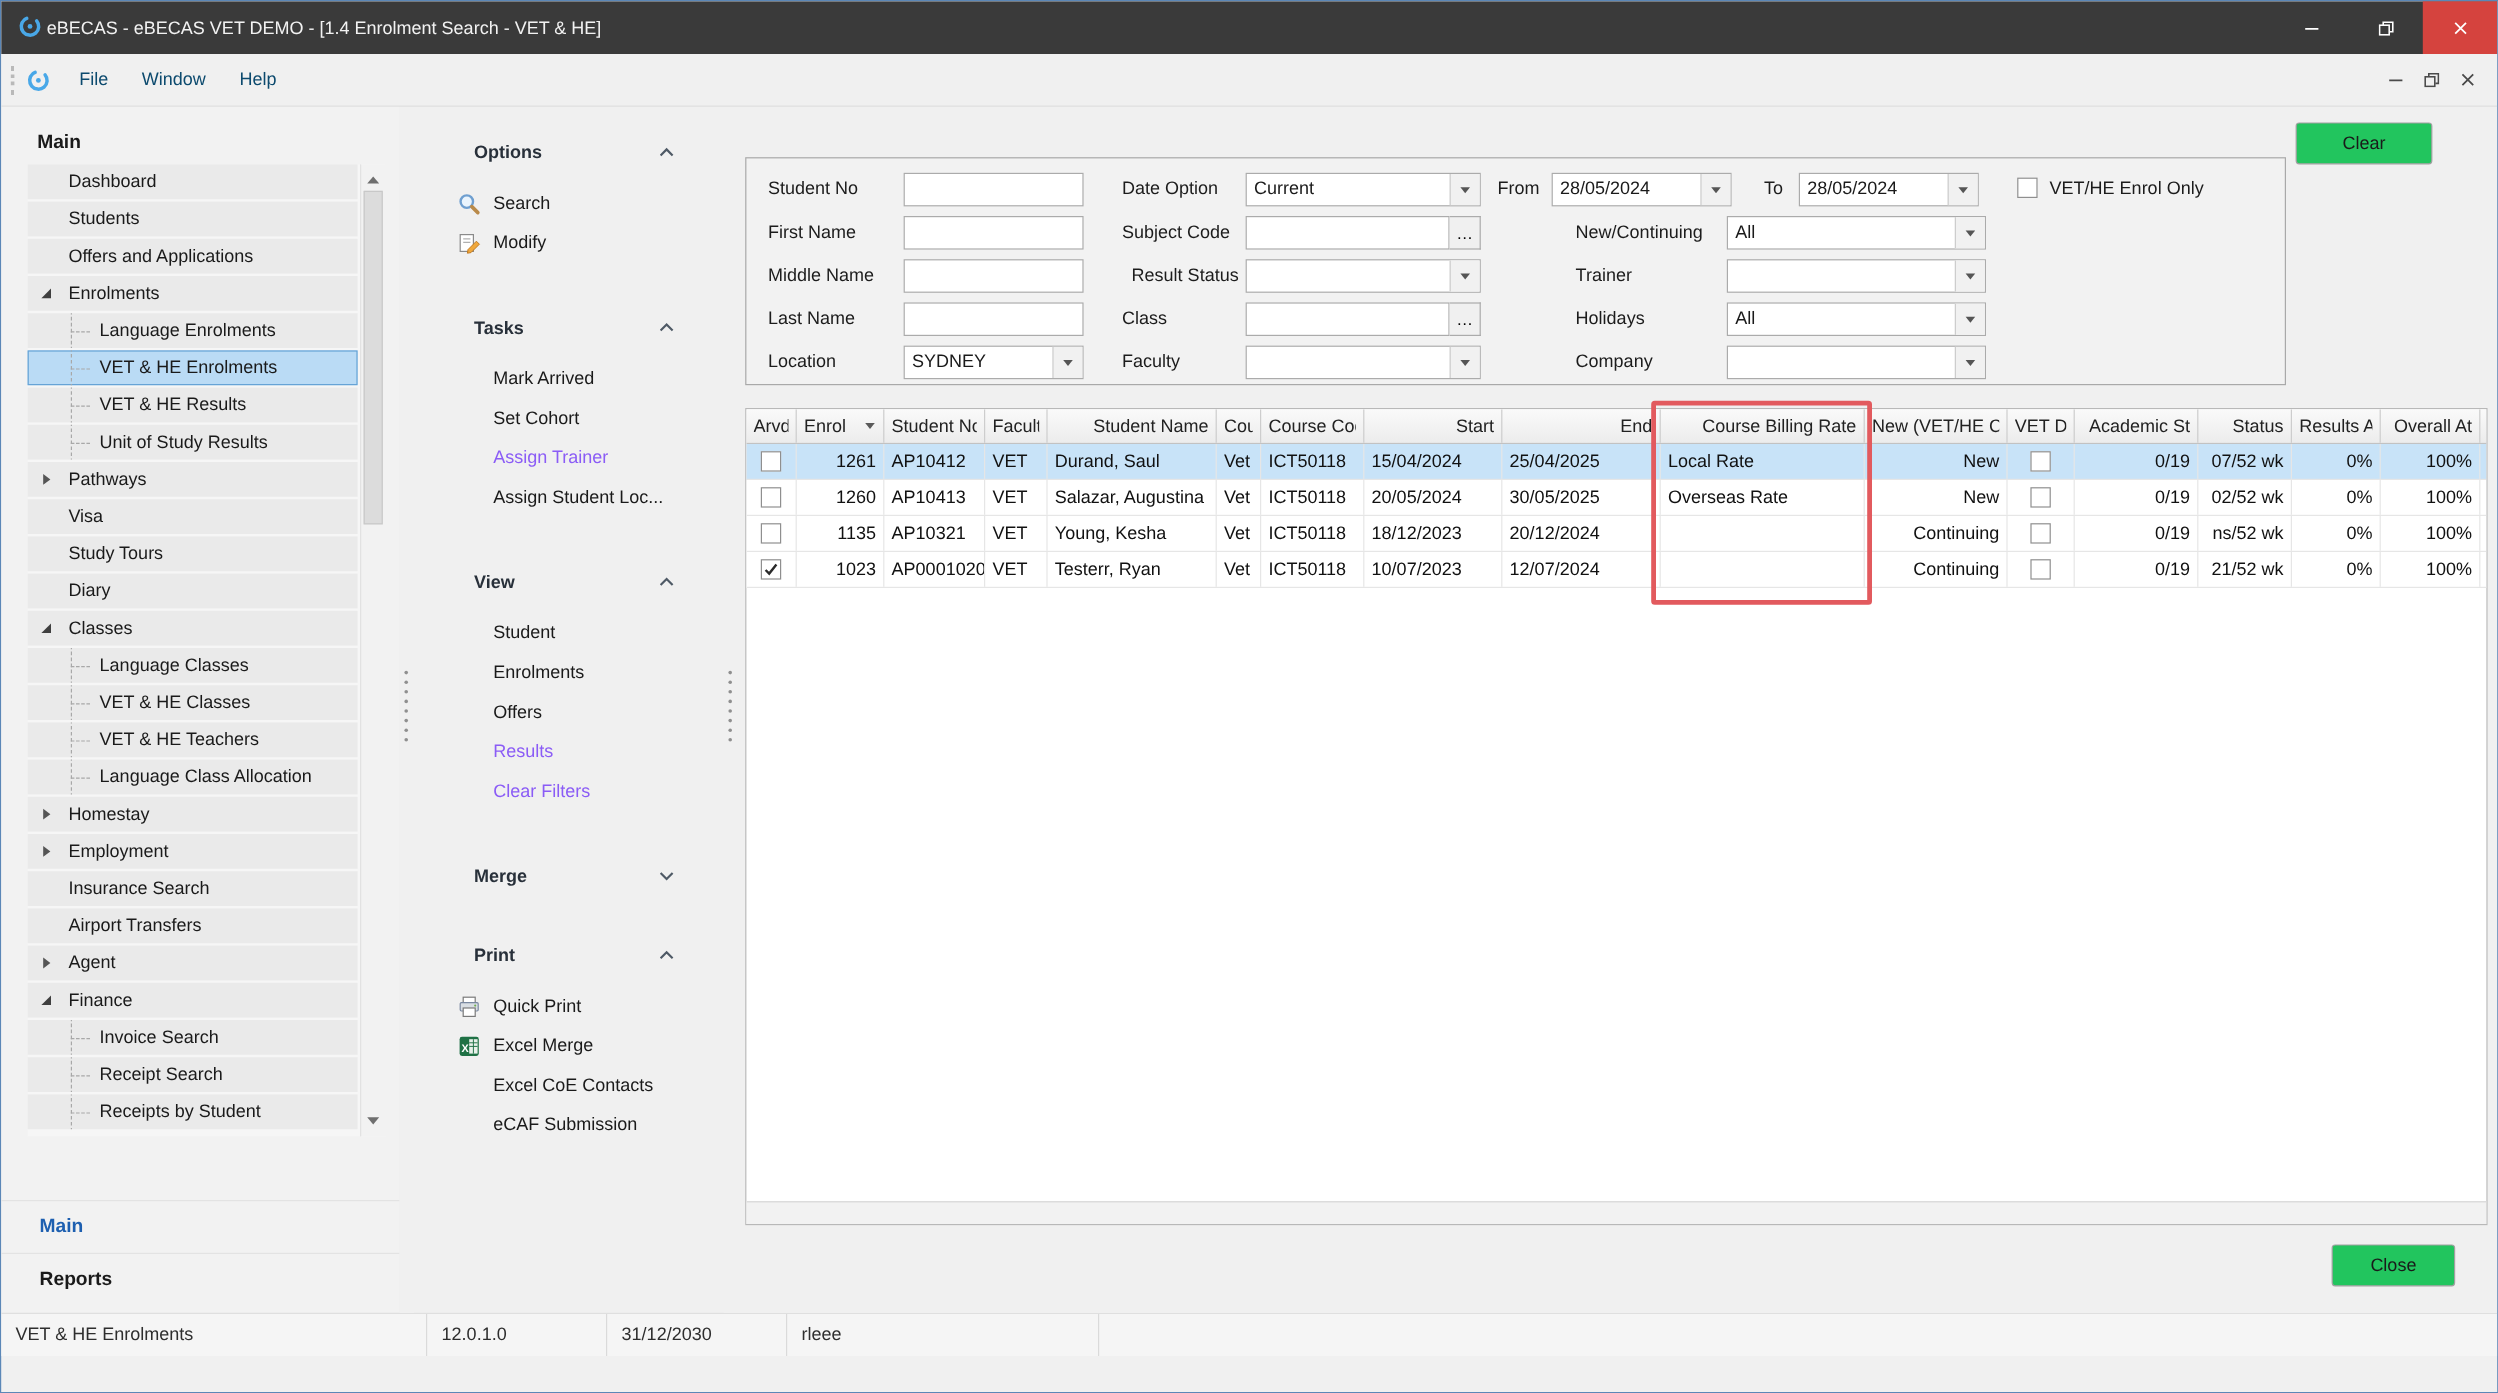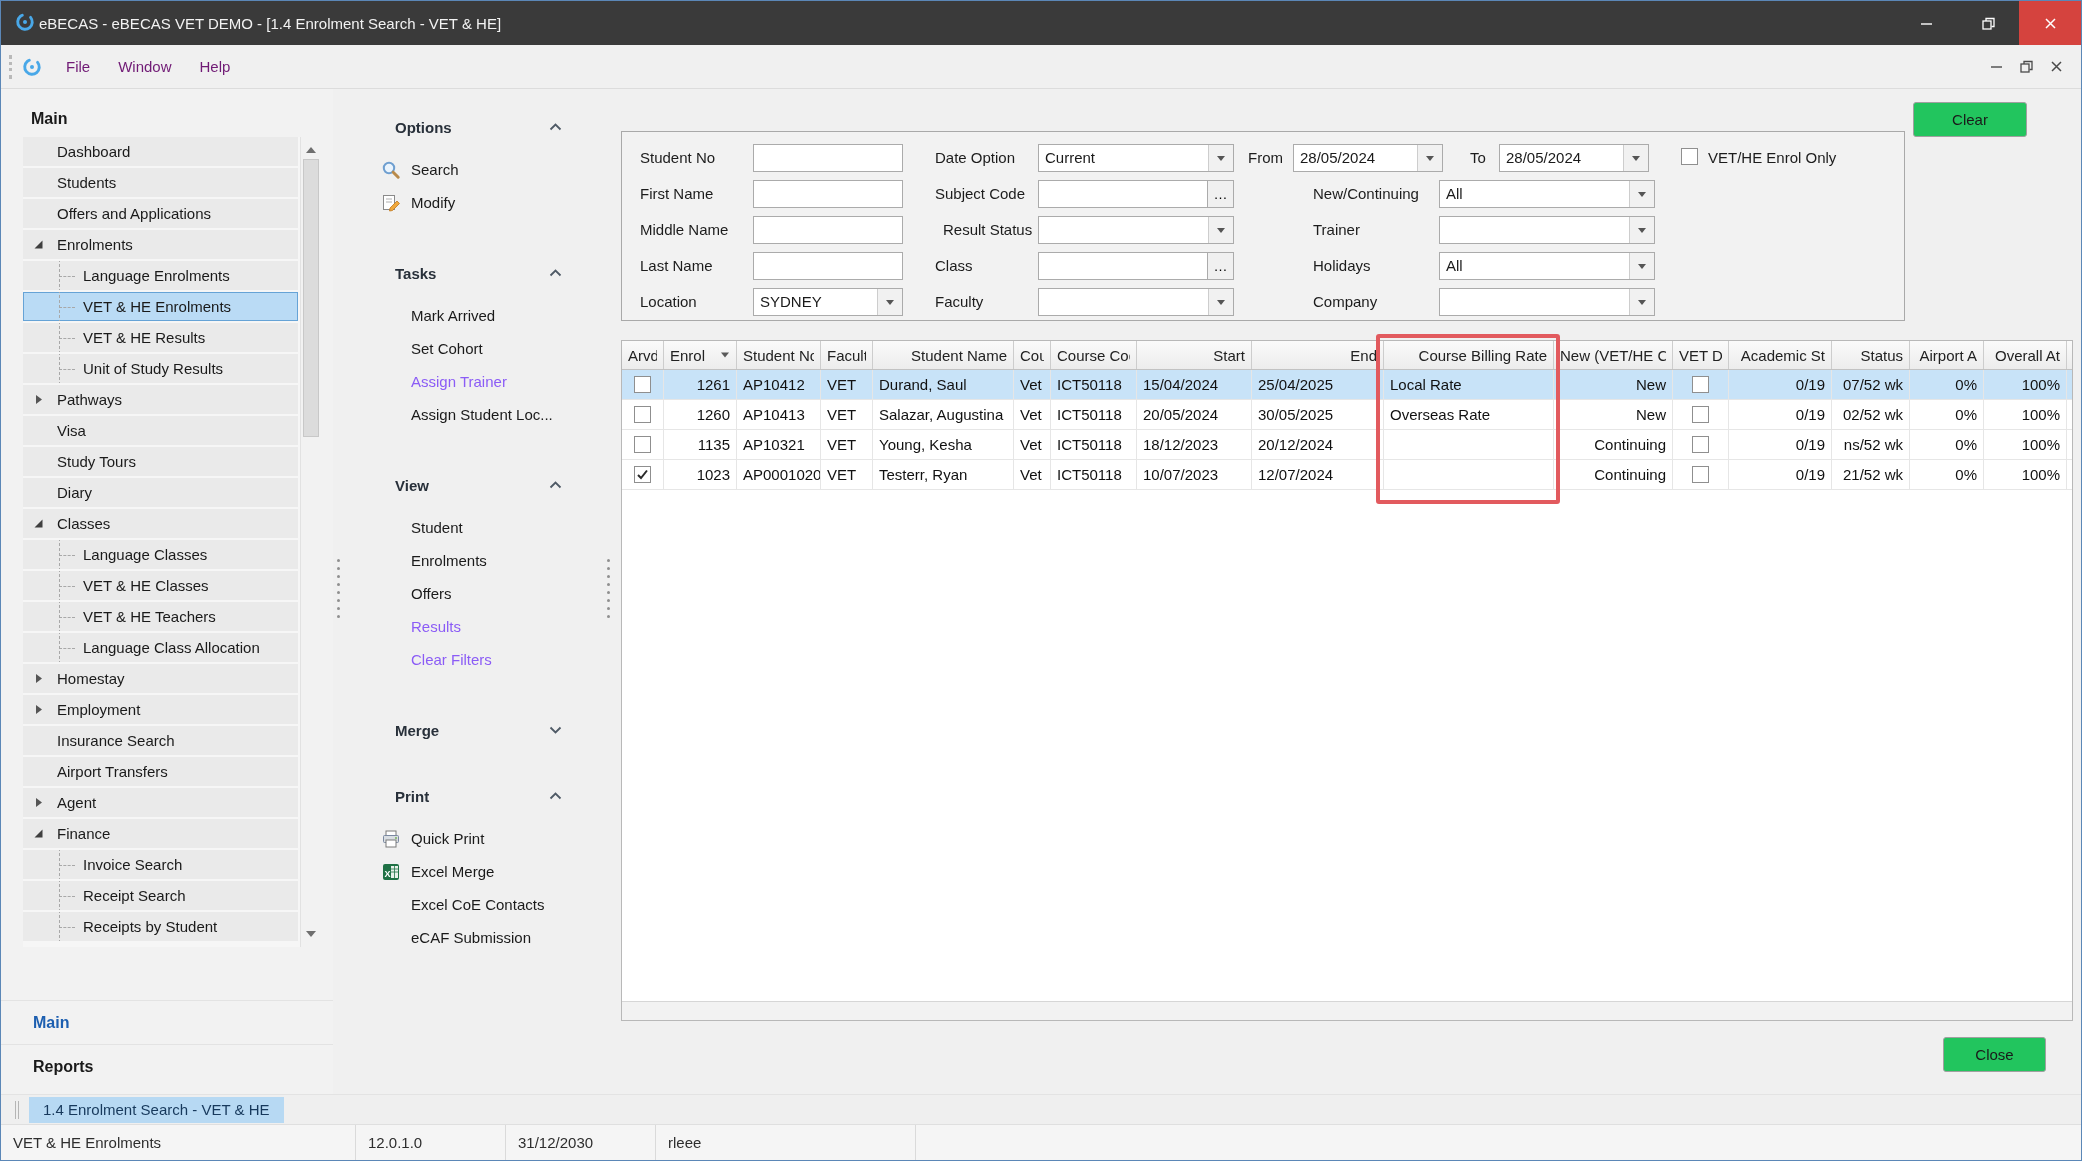--- a/index.html
+++ b/index.html
@@ -13,21 +13,21 @@
   .app-icon { margin-left:14px; width:22px; height:22px; display:inline-flex; }
   .titlebar .title { margin-left:2px; font-size:15px; white-space:nowrap; }
   .tb-controls { margin-left:auto; display:flex; height:100%; }
   .tb-btn { width:62px; height:100%; display:flex; align-items:center; justify-content:center; color:#fff; cursor:pointer; }
   .tb-close { background:#d5433e; }
 
   
   .menubar { flex:0 0 44px; background:#f0f0f0; border-bottom:1px solid #dcdcdc; display:flex; align-items:center; }
   .menu-grip { width:3px; height:24px; border-left:3px dotted #b9b9b9; margin:0 10px 0 8px; }
   .menu-icon { width:20px; height:20px; display:inline-flex; margin-right:10px; }
-  .menu-item { padding:8px 14px; font-size:15px; color:#701a75; cursor:pointer; }
+  .menu-item { padding:8px 14px; font-size:15px; color:#0c4a6e; cursor:pointer; }
   .mdi-controls { margin-left:auto; display:flex; margin-right:10px; }
   .mdi-btn { width:30px; height:28px; display:flex; align-items:center; justify-content:center; color:#4a4a4a; cursor:pointer; }
 
   
   .body { display:flex; height:1005px; }
 
   
   .sidebar { width:332px; background:#f2f2f2; display:flex; flex-direction:column; padding-top:12px; }
   .side-header { height:36px; padding-left:30px; display:flex; align-items:center; font-weight:bold; font-size:16px; color:#1a1a1a; }
   .tree { margin-left:22px; width:298px; height:810px; position:relative; background:#f6f6f6; }
@@ -663,21 +663,21 @@
             <div class="g-h" style="width: 56px;">
               <span class="g-h-label">VET Det</span>
             </div>
             <div class="g-h" style="width: 103px;">
               <span class="g-h-label">Academic St</span>
             </div>
             <div class="g-h" style="width: 78px;">
               <span class="g-h-label">Status</span>
             </div>
             <div class="g-h" style="width: 74px;">
-              <span class="g-h-label">Airport A</span>
+              <span class="g-h-label">Results A</span>
             </div>
             <div class="g-h" style="width: 83px;">
               <span class="g-h-label">Overall At</span>
             </div>
           </div>
         <div>
             <div class="g-row selected">
               <div class="g-c ck" style="width: 42px;">
                 <span class="cbx"></span>
               </div>
@@ -772,24 +772,20 @@
           </div>
         <div class="g-hscroll"></div>
       </div>
 
       <div class="red-rect" style="border-color: rgb(226, 90, 94);"></div>
 
       <button class="btn close-btn">Close</button>
     </div>
   </div>
 
-  <div class="doctab-bar">
-    <span class="doctab-grip"></span>
-    <div class="doctab">1.4 Enrolment Search - VET &amp; HE</div>
-  </div>
 
   <div class="statusbar">
       <div class="sb-cell sb0">VET &amp; HE Enrolments</div>
       <div class="sb-cell sb1">12.0.1.0</div>
       <div class="sb-cell sb2">31/12/2030</div>
       <div class="sb-cell sb3">rleee</div>
       <div class="sb-fill"></div>
     </div>
 </div>
 

